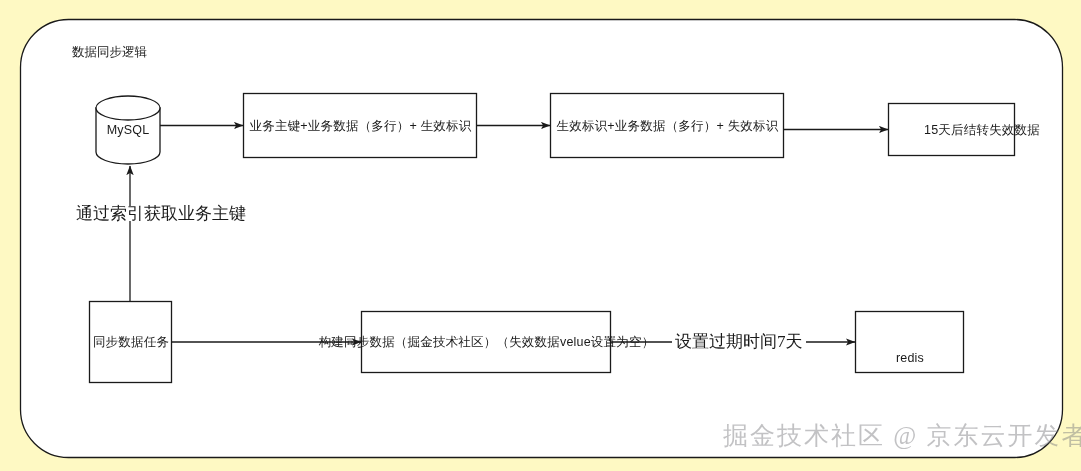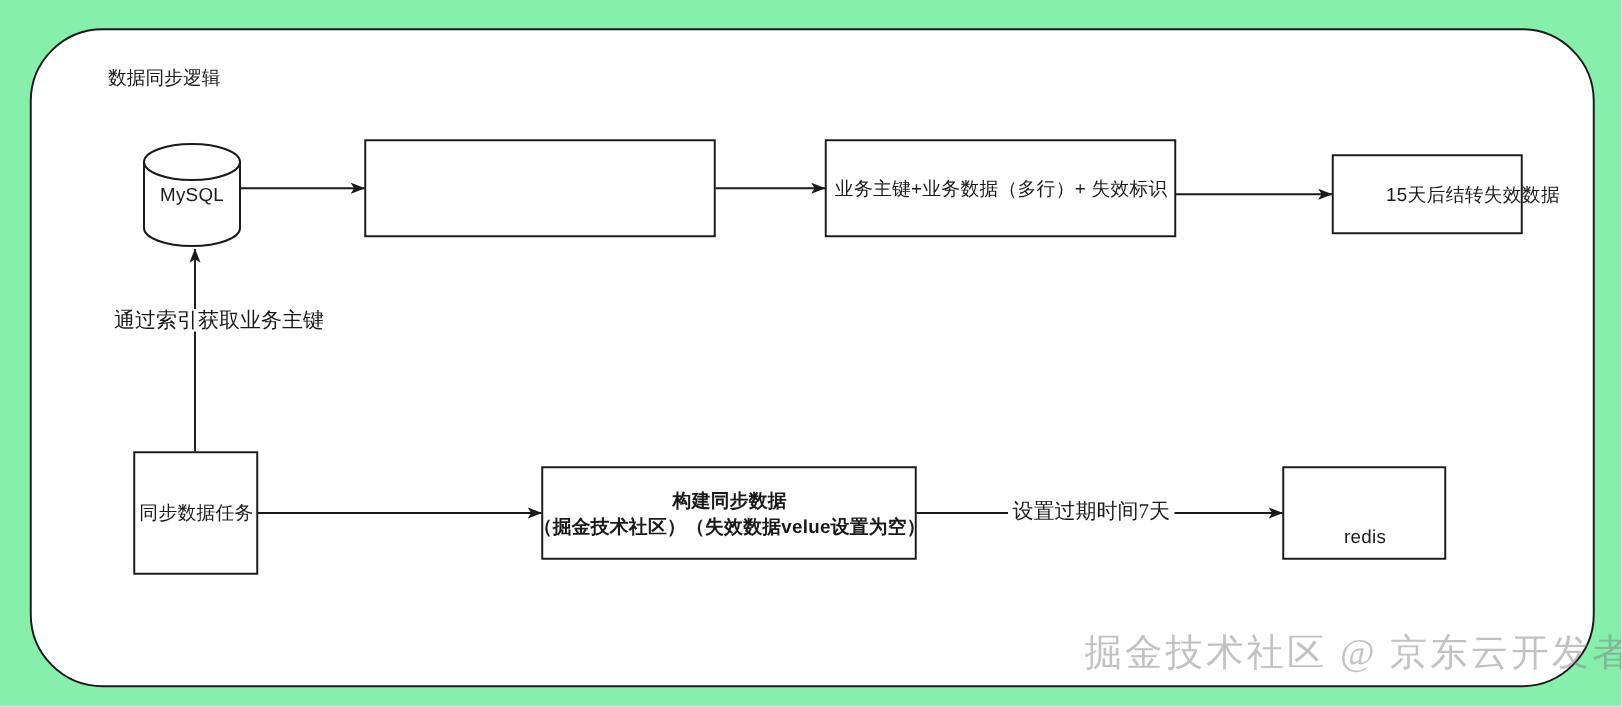--- a/index.html
+++ b/index.html
@@ -7,21 +7,21 @@
     padding: 0;
     background: #ffffff;
   }
   body {
     font-family: "Liberation Sans", "DejaVu Sans", sans-serif;
   }
   #canvas {
     position: relative;
     width: 1081px;
     height: 471px;
-    background: #86efac;
+    background: #fef9c3;
     overflow: hidden;
   }
   #diagram-svg {
     position: absolute;
     left: 0;
     top: 0;
   }
   .node-label {
     position: absolute;
     display: flex;
@@ -31,21 +31,21 @@
     color: #1a1a1a;
     font-size: 12.5px;
     line-height: 17px;
     letter-spacing: 0.2px;
     white-space: nowrap;
     pointer-events: none;
   }
   .edge-label {
     position: absolute;
     color: #1a1a1a;
-    font-size: 14px;
+    font-size: 17px;
     line-height: 15px;
     white-space: nowrap;
     background: #ffffff;
     padding: 0 3px;
   }
   .group-title {
     position: absolute;
     color: #1a1a1a;
     font-size: 12.5px;
     line-height: 16px;
@@ -98,35 +98,38 @@
     <line x1="172" y1="342" x2="361" y2="342" stroke="#1a1a1a" stroke-width="1.3" marker-end="url(#arrowhead)"></line>
     <line x1="611" y1="342" x2="855" y2="342" stroke="#1a1a1a" stroke-width="1.3" marker-end="url(#arrowhead)"></line>
   </svg>
 
   <div class="group-title" style="left:72px; top:44px;">数据同步逻辑</div>
 
   <div class="hit" style="left:96px; top:96px; width:64px; height:68px;">
     <div class="node-label" style="left:0; top:0; width:64px; height:68px;">MySQL</div>
   </div>
 
+  <div class="hit" style="left:244px; top:94px; width:233px; height:64px;">
+    <div class="node-label" style="left:0; top:0; width:233px; height:64px;">业务主键+业务数据（多行）+ 生效标识</div>
+  </div>
 
   <div class="hit" style="left:551px; top:94px; width:233px; height:64px;">
-    <div class="node-label" style="left:0; top:0; width:233px; height:64px;">业务主键+业务数据（多行）+ 失效标识</div>
+    <div class="node-label" style="left:0; top:0; width:233px; height:64px;">生效标识+业务数据（多行）+ 失效标识</div>
   </div>
 
   <div class="hit" style="left:889px; top:104px; width:126px; height:52px;">
     <div class="node-label" style="left:0; top:0; width:126px; height:52px;margin-left:30px;">15天后结转失效数据</div>
   </div>
 
   <div class="hit" style="left:90px; top:302px; width:82px; height:81px;">
     <div class="node-label" style="left:0; top:0; width:82px; height:81px;">同步数据任务</div>
   </div>
 
   <div class="hit" style="left:362px; top:312px; width:249px; height:61px;">
-    <div class="node-label" style="left:0; top:0; width:249px; height:61px; flex-direction:column;font-weight:bold;">
+    <div class="node-label" style="left:0; top:0; width:249px; height:61px; ">
       <span>构建同步数据</span>
       <span>（掘金技术社区）（失效数据velue设置为空）</span>
     </div>
   </div>
 
   <div class="hit" style="left:856px; top:328px; width:108px; height:61px;">
     <div class="node-label" style="left:0; top:0; width:108px; height:61px;">redis</div>
   </div>
 
   <div class="edge-label" style="left:73px; top:206px;">通过索引获取业务主键</div>

